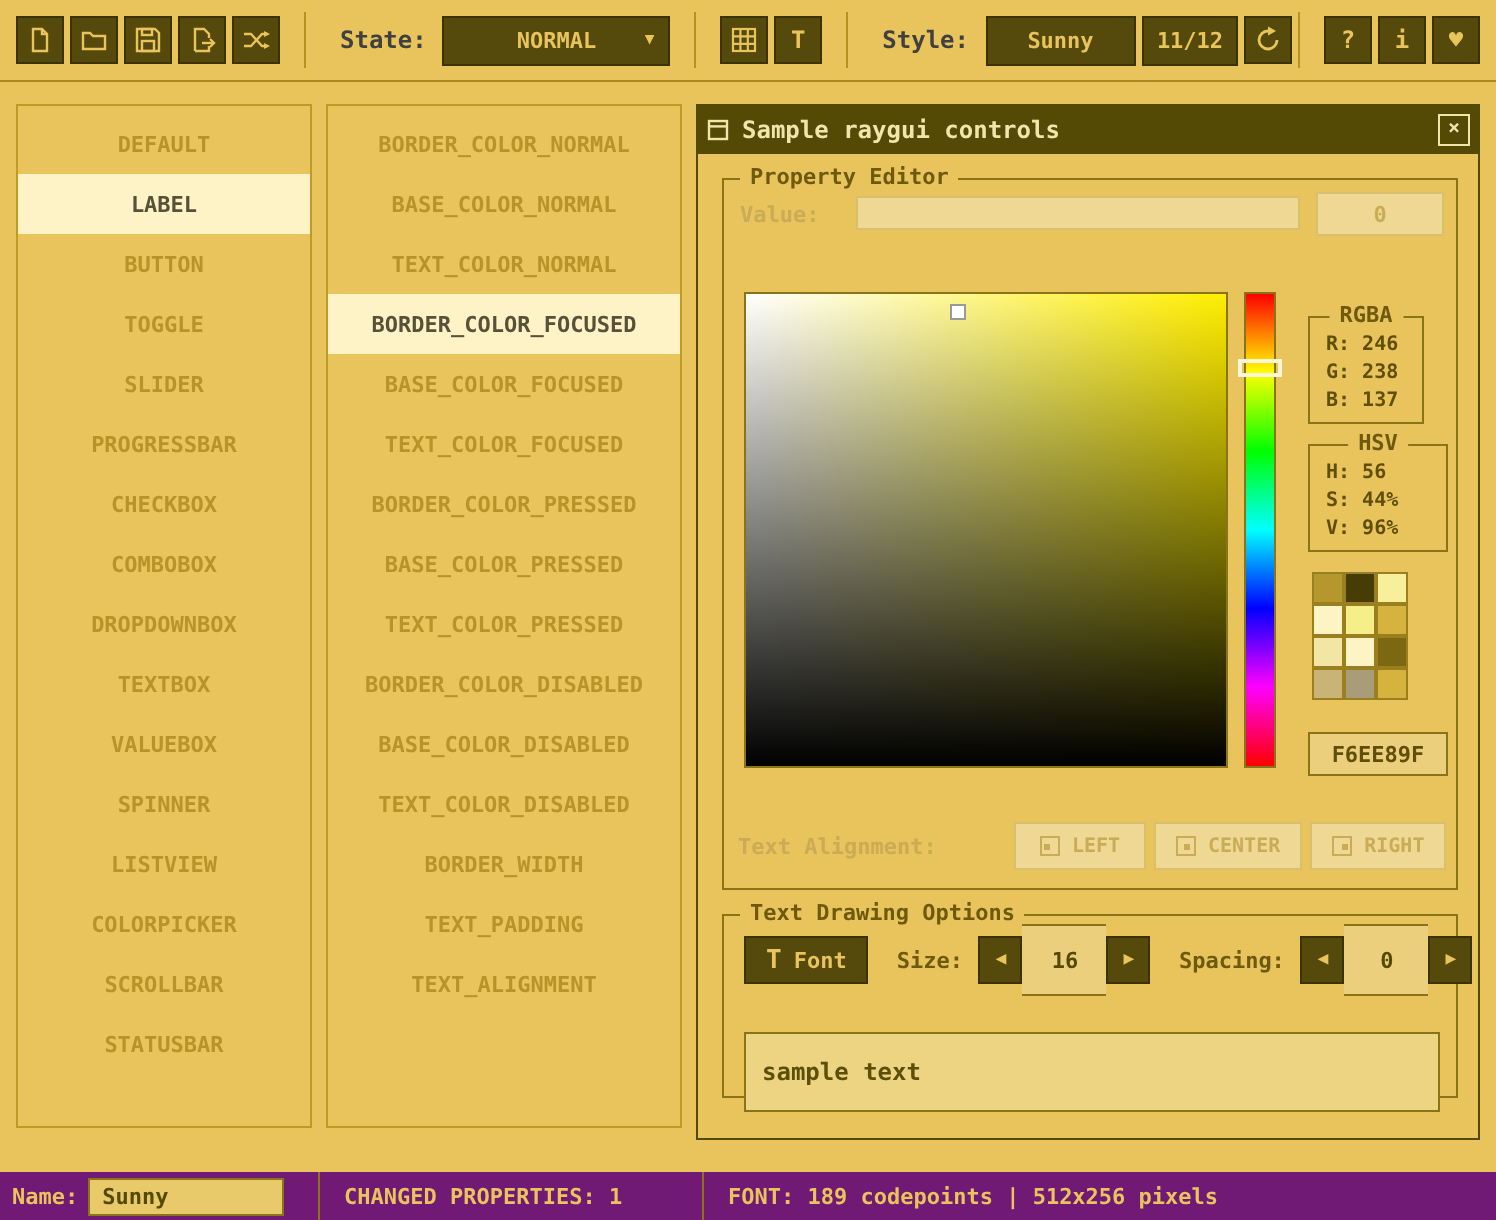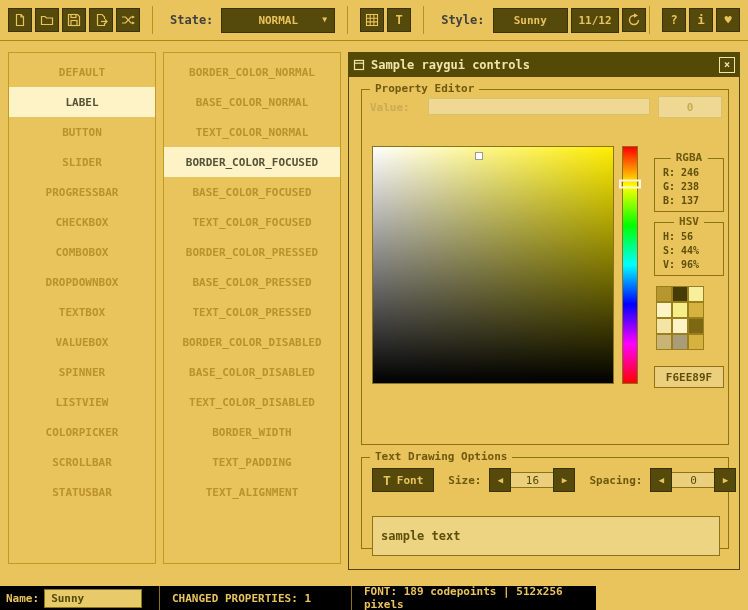--- a/index.html
+++ b/index.html
@@ -102,21 +102,21 @@
     position:absolute; left:260px; top:56px; width:16px; height:238px;
     border:1px solid #8a7418; cursor:pointer;
     background:linear-gradient(to bottom,#ff0000 0%,#ffff00 16.6%,#00ff00 33.3%,#00ffff 50%,#0000ff 66.6%,#ff00ff 83.3%,#ff0000 100%);
   }
   .hue-cursor {
     position:absolute; left:-4px; width:22px; height:9px;
     border:2px solid #fdf6d8; transform:translateY(-50%);
   }
 
   .mini-gb { position:absolute; border:1px solid #8a7418; padding-top:7px; }
-  .rgba-box { left:292px; top:68px;  width:70px; height:54px; }
+  .rgba-box { left:292px; top:68px;  width:58px; height:54px; }
   .hsv-box  { left:292px; top:132px; width:70px; height:54px; }
   .mini-row { color:#5f4f0a; font-size:10px; font-weight:bold; padding-left:8px; line-height:14px; white-space:nowrap; }
 
   .swatches {
     position:absolute; left:294px; top:196px; width:50px; height:66px;
     display:grid; grid-template-columns:repeat(3,16px); grid-auto-rows:16px;
   }
   .swatch { border:1px solid #9a7f1e; cursor:pointer; }
 
   .hexbox {
@@ -148,35 +148,35 @@
     color:#e9c35c; font-size:11px; font-weight:bold;
     display:flex; align-items:center; gap:6px; cursor:pointer;
   }
   .font-btn .ticon { font-size:13px; font-weight:bold; }
   .opt-label { color:#6e5a0e; font-size:11px; font-weight:bold; margin:0 8px 0 14px; white-space:nowrap; }
   .spin-btn {
     width:22px; height:24px; background:#554a0c; border:1px solid #3b3306;
     color:#e9c35c; font-size:9px; display:flex; align-items:center; justify-content:center; cursor:pointer; flex:0 0 auto;
   }
   .spin-val {
-    width:42px; height:16px; border:1px solid #8a7418; border-left:none; border-right:none;
-    background:#eccf7d; color:#544a06; font-size:11px; font-weight:normal;
+    width:42px; height:36px; border:1px solid #8a7418; border-left:none; border-right:none;
+    background:#eccf7d; color:#544a06; font-size:11px; font-weight:bold;
     display:flex; align-items:center; justify-content:center; cursor:text; flex:0 0 auto;
   }
   .sampler {
     position:absolute; left:10px; top:58px; width:348px; height:40px;
     border:1px solid #8a7418; background:#edd482;
     display:flex; align-items:center; padding:0 8px;
     color:#5c4f0a; font-size:12px; font-weight:bold; cursor:text;
   }
 
   
   .statusbar {
-    position:absolute; left:0; top:586px; width:596px; height:24px;
-    background:#000000; display:flex; align-items:center;
+    position:absolute; left:0; top:586px; width:748px; height:24px;
+    background:#701a75; display:flex; align-items:center;
     color:#e9c35c; font-size:11px; font-weight:bold;
   }
   .sb-sec { height:24px; display:flex; align-items:center; border-right:1px solid #8a7418; }
   .sb-sec.s1 { width:160px; padding-left:6px; gap:5px; }
   .sb-sec.s2 { width:192px; padding-left:12px;align-items:center; }
   .sb-sec.s3 { flex:1; padding-left:12px; border-right:none; }
   .sb-namebox {
     width:98px; height:19px; background:#e8ca6b; border:1px solid #8a7418;
     color:#544a06; display:flex; align-items:center; padding-left:6px; cursor:text;
   }
@@ -280,20 +280,21 @@
     </div>
     <div class="tbtn">
       <span>♥</span>
     </div>
   </div>
 
   <div class="listpanel controls-panel">
       <div class="list-item">DEFAULT</div>
       <div class="list-item selected">LABEL</div>
       <div class="list-item">BUTTON</div>
+      <div class="list-item">TOGGLE</div>
       <div class="list-item">SLIDER</div>
       <div class="list-item">PROGRESSBAR</div>
       <div class="list-item">CHECKBOX</div>
       <div class="list-item">COMBOBOX</div>
       <div class="list-item">DROPDOWNBOX</div>
       <div class="list-item">TEXTBOX</div>
       <div class="list-item">VALUEBOX</div>
       <div class="list-item">SPINNER</div>
       <div class="list-item">LISTVIEW</div>
       <div class="list-item">COLORPICKER</div>
@@ -372,20 +373,37 @@
           <div class="swatch" style="background: rgb(252, 244, 197);"></div>
           <div class="swatch" style="background: rgb(124, 104, 18);"></div>
           <div class="swatch" style="background: rgb(201, 179, 119);"></div>
           <div class="swatch" style="background: rgb(169, 156, 121);"></div>
           <div class="swatch" style="background: rgb(214, 179, 62);"></div>
         </div>
 
       <div class="hexbox">F6EE89F</div>
     </div>
 
+    <div class="align-row">
+      <span class="dis-label align-label">Text Alignment:</span>
+      <div class="align-btns">
+        <div class="tgl">
+          <span class="align-ico l"></span>
+          <span>LEFT</span>
+        </div>
+        <div class="tgl">
+          <span class="align-ico c"></span>
+          <span>CENTER</span>
+        </div>
+        <div class="tgl">
+          <span class="align-ico r"></span>
+          <span>RIGHT</span>
+        </div>
+      </div>
+    </div>
 
     <div class="gb text-opts">
       <span class="gb-label">Text Drawing Options</span>
 
       <div class="opts-row">
         <div class="font-btn">
           <span class="ticon">T</span>
           <span>Font</span>
         </div>
         <span class="opt-label">Size:</span>

